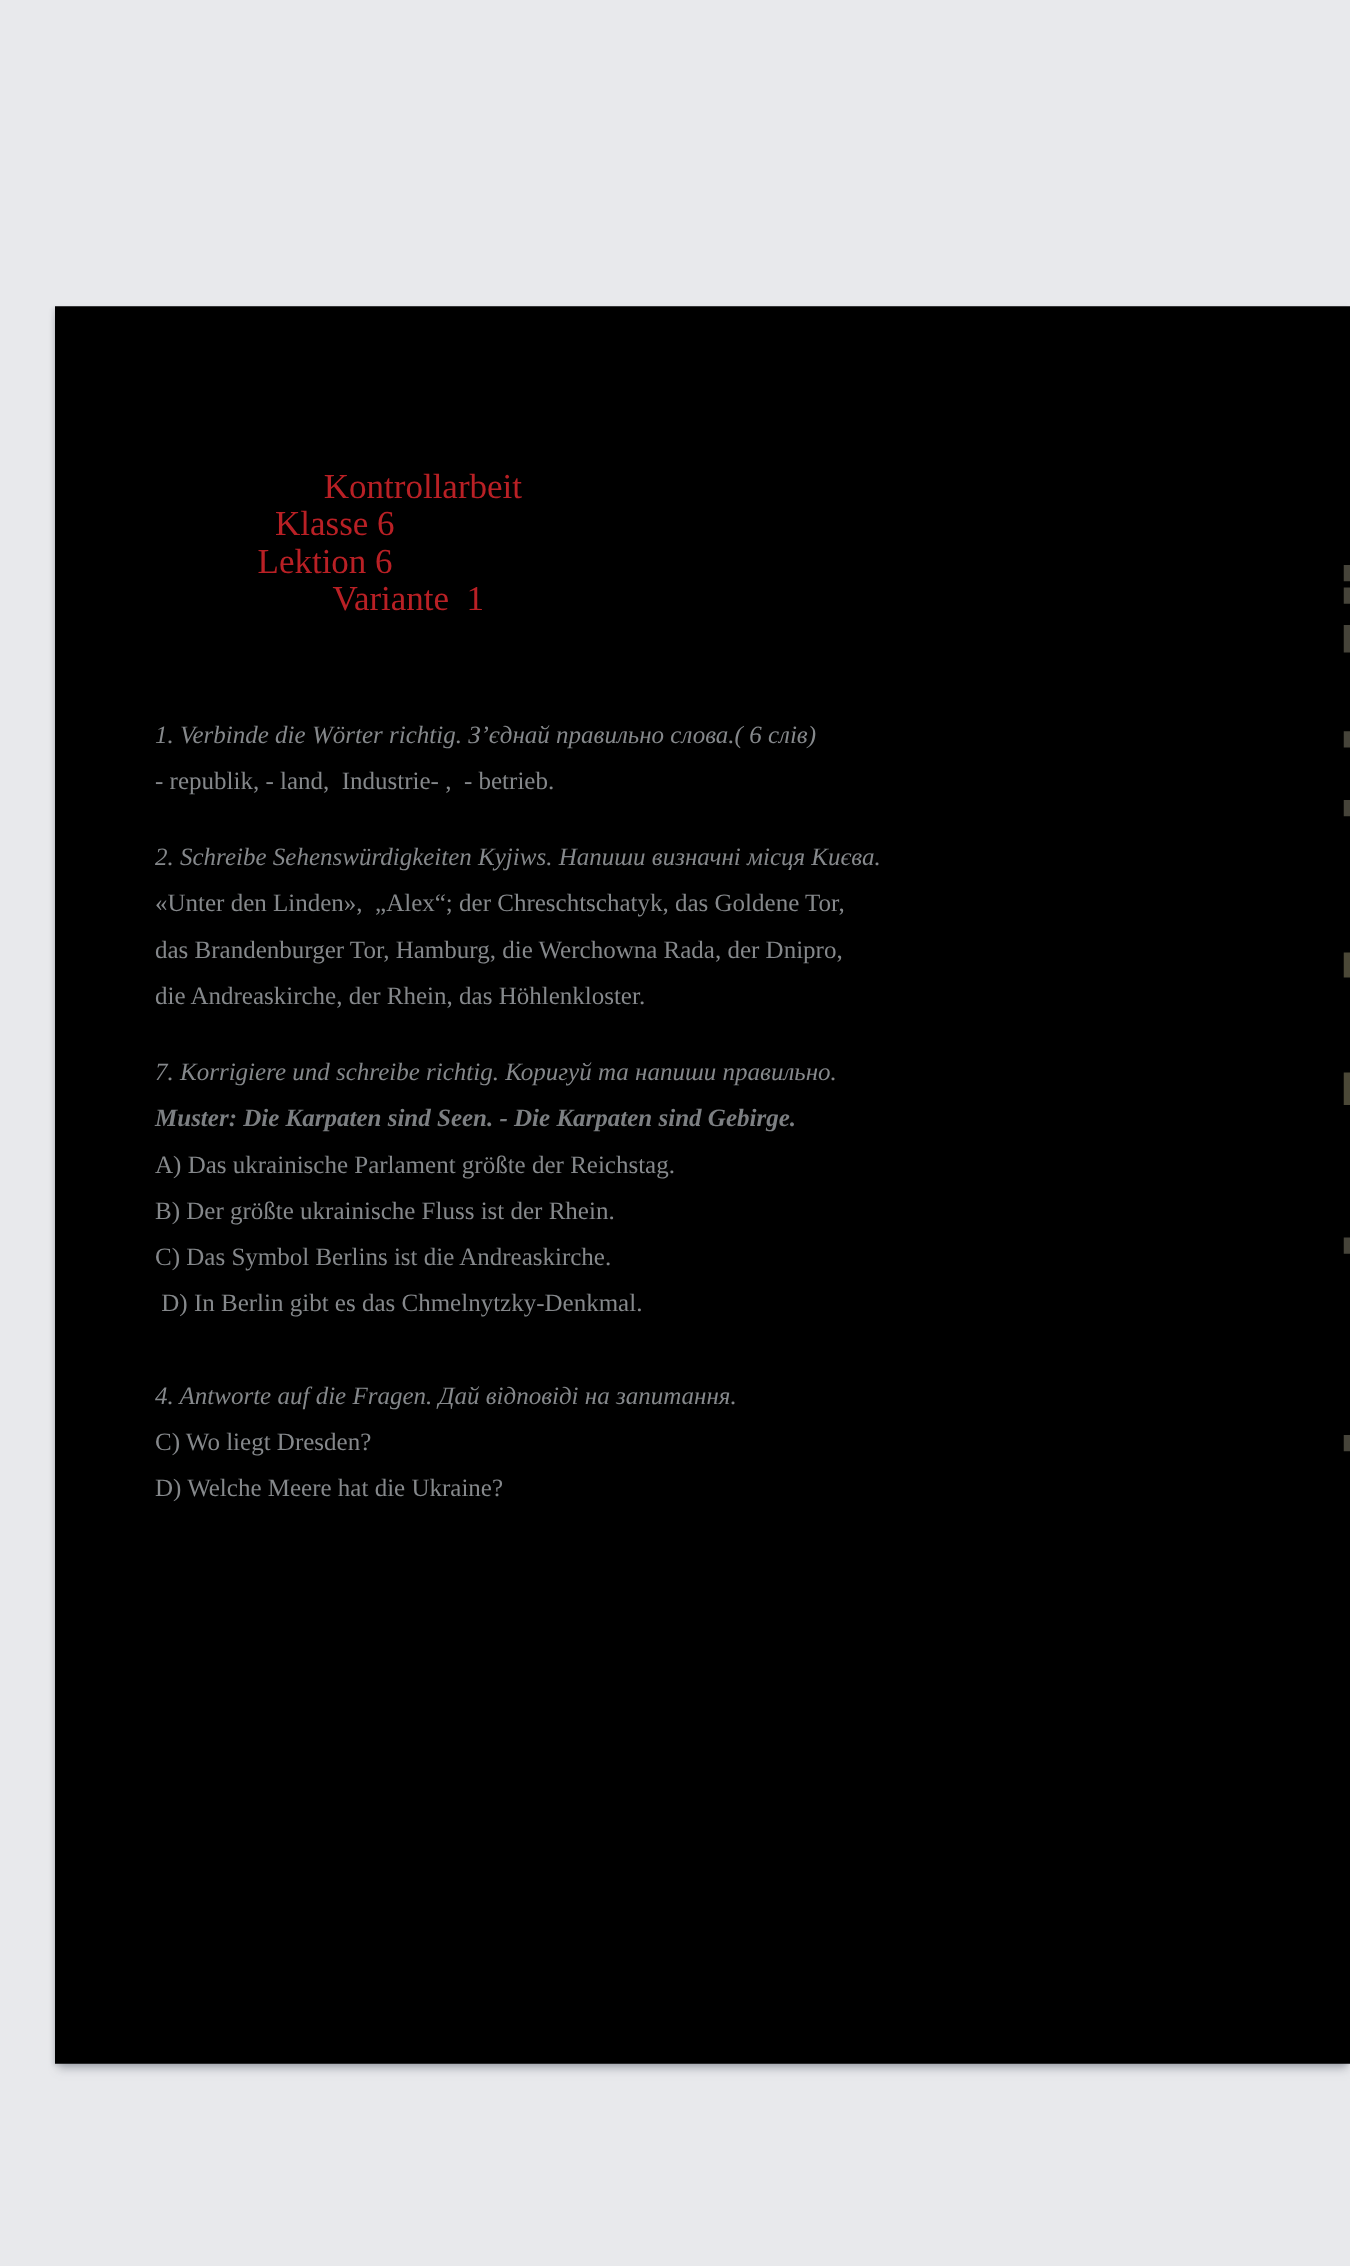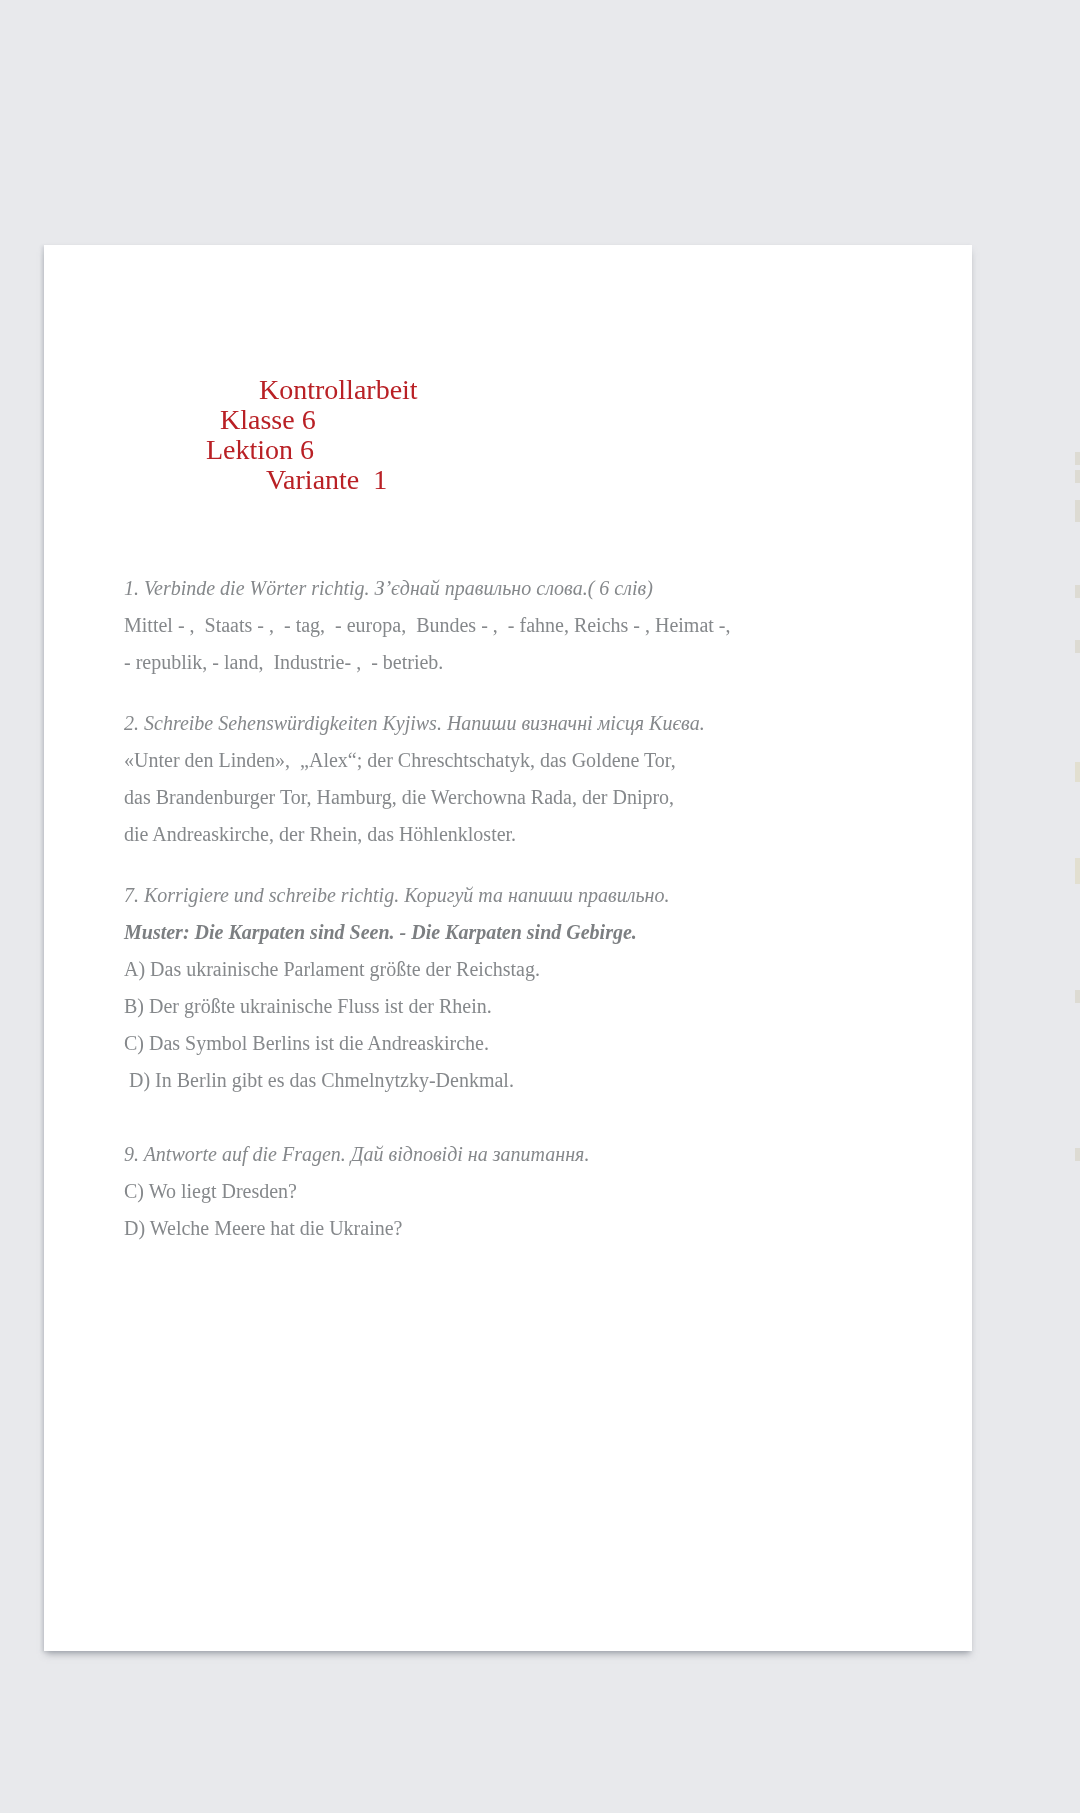--- a/index.html
+++ b/index.html
@@ -11,23 +11,23 @@
     height: 1813px;
     background: #e8e9ec;
     overflow: hidden;
     position: relative;
     font-family: "Liberation Serif", serif;
   }
   .document-page {
     position: absolute;
     left: 44px;
     top: 245px;
-    width: 928px;
+    width: 1036px;
     height: 1406px;
-    background: #ffffff;
+    background: #000000;
     box-shadow: 0 5px 7px -2px rgba(110,115,125,0.55), -2px 1px 3px rgba(110,115,125,0.18);
   }
   .content {
     padding: 100px 0 0 80px;
   }
   .doc-header {
     font-size: 28px;
     line-height: 30px;
     color: #b92025;
     white-space: pre;
@@ -90,42 +90,41 @@
       <span class="h-item h-title">Kontrollarbeit</span>
       <span class="h-item h-klasse">Klasse 6</span>
       <span class="h-item h-lektion">Lektion 6</span>
       <span class="h-item h-variante">Variante  1</span>
     </div>
 
     <div class="tasks">
 
       <div class="task task-1">
         <div class="task-title">1. Verbinde die Wörter richtig. З’єднай правильно слова.( 6 слів)</div>
-        <div class="task-line">Mittel - ,  Staats - ,  - tag,  - europa,  Bundes - ,  - fahne, Reichs - , Heimat -,</div>
         <div class="task-line">- republik, - land,  Industrie- ,  - betrieb.</div>
       </div>
 
       <div class="task task-2">
         <div class="task-title">2. Schreibe Sehenswürdigkeiten Kyjiws. Напиши визначні місця Києва.</div>
         <div class="task-line">«Unter den Linden»,  „Alex“; der Chreschtschatyk, das Goldene Tor,</div>
         <div class="task-line">das Brandenburger Tor, Hamburg, die Werchowna Rada, der Dnipro,</div>
         <div class="task-line">die Andreaskirche, der Rhein, das Höhlenkloster.</div>
       </div>
 
       <div class="task task-3">
         <div class="task-title">7. Korrigiere und schreibe richtig. Коригуй та напиши правильно.</div>
         <div class="muster-line">Muster: Die Karpaten sind Seen. - Die Karpaten sind Gebirge.</div>
         <div class="task-line">A) Das ukrainische Parlament größte der Reichstag.</div>
         <div class="task-line">B) Der größte ukrainische Fluss ist der Rhein.</div>
         <div class="task-line">C) Das Symbol Berlins ist die Andreaskirche.</div>
         <div class="task-line"> D) In Berlin gibt es das Chmelnytzky-Denkmal.</div>
       </div>
 
       <div class="task task-4">
-        <div class="task-title">9. Antworte auf die Fragen. Дай відповіді на запитання.</div>
+        <div class="task-title">4. Antworte auf die Fragen. Дай відповіді на запитання.</div>
         <div class="task-line">C) Wo liegt Dresden?</div>
         <div class="task-line">D) Welche Meere hat die Ukraine?</div>
       </div>
 
     </div>
   </div>
 </div>
 
 <div class="edge-artifacts">
   <div class="edge-artifact"></div>

